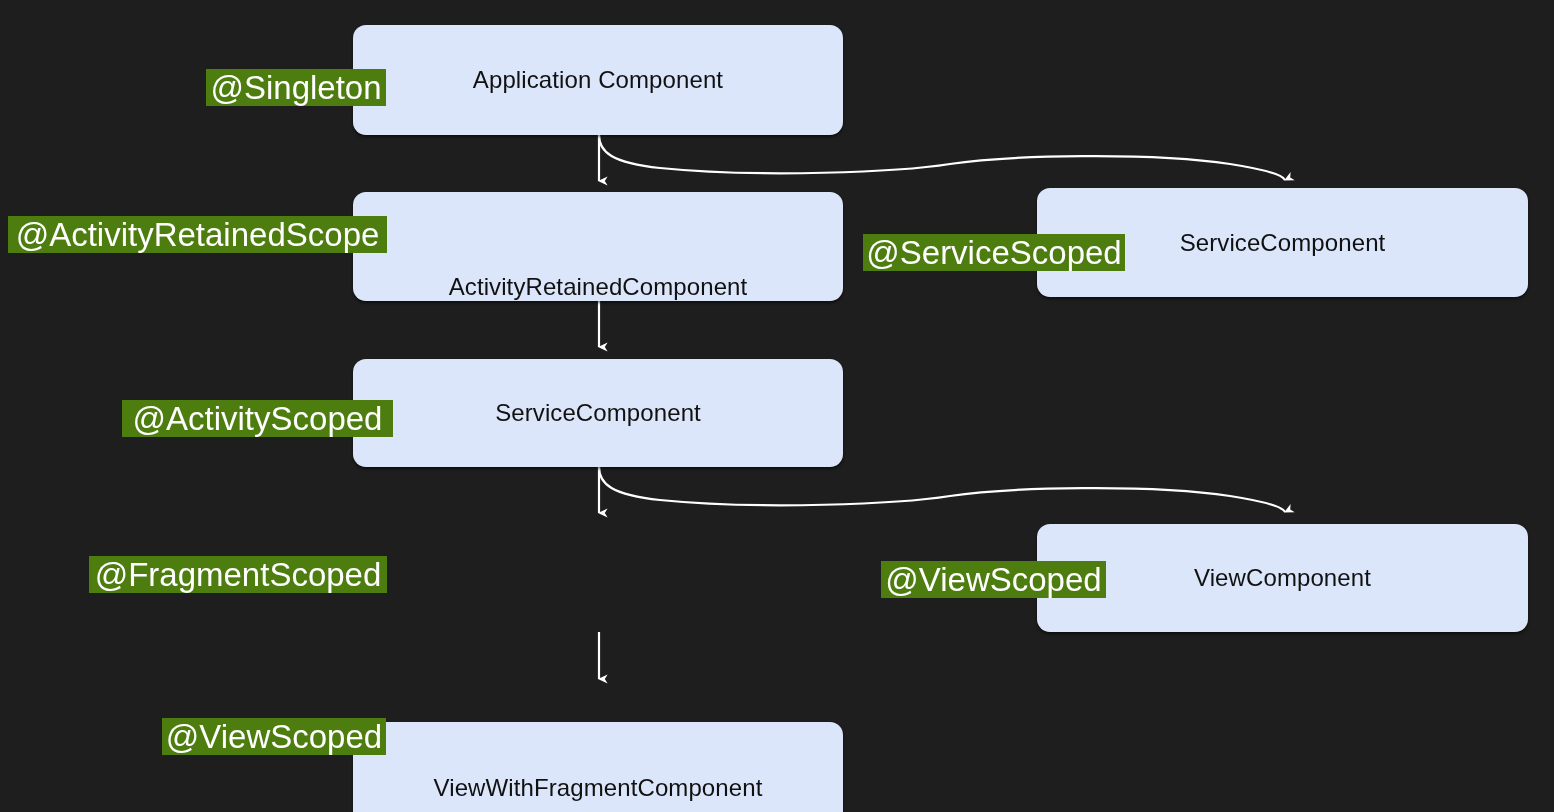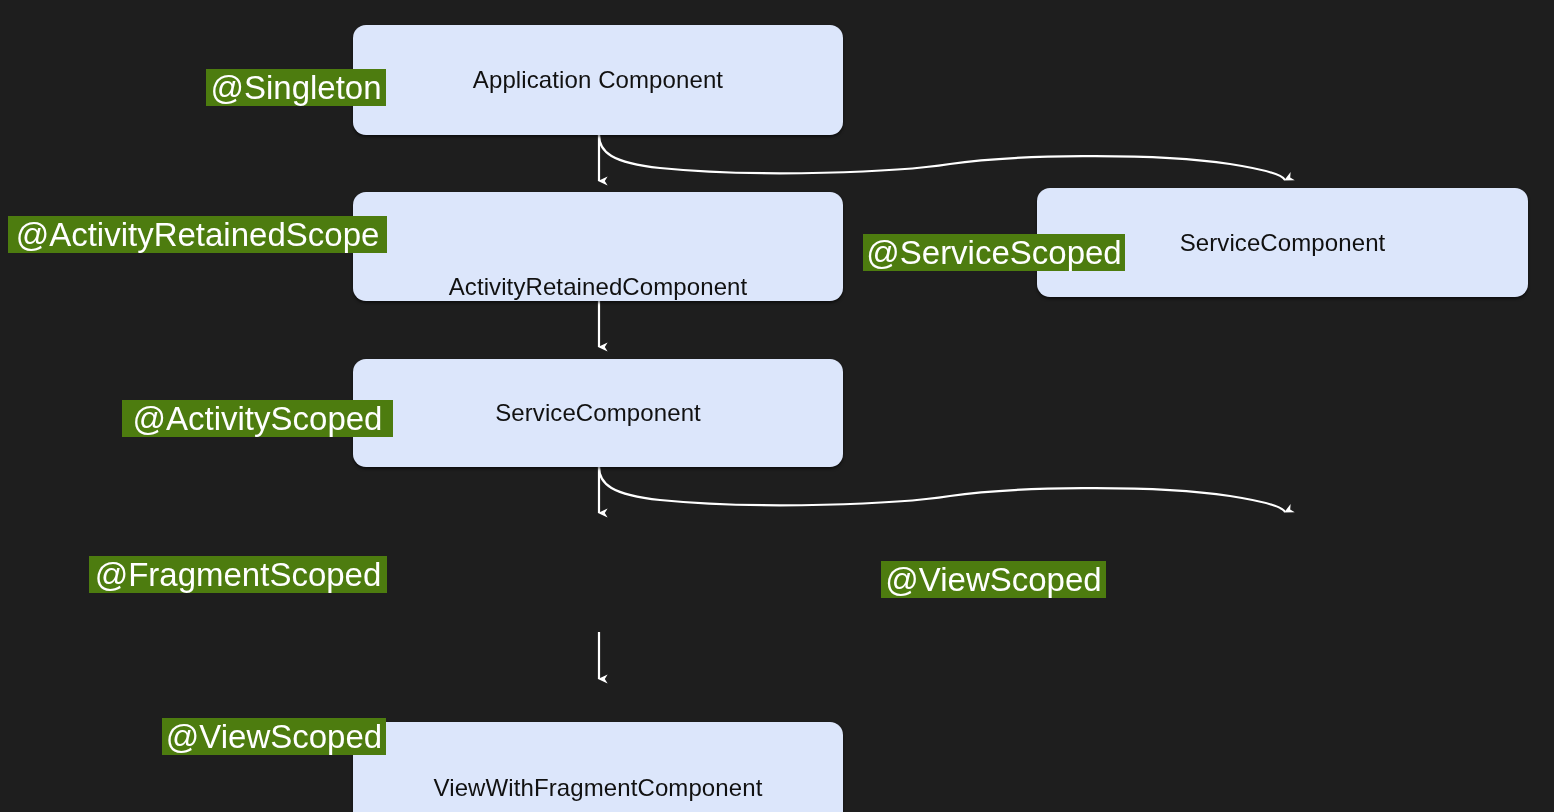--- a/index.html
+++ b/index.html
@@ -116,20 +116,23 @@
     <span class="node-label">ServiceComponent</span>
   </div>
   <div class="scope" style="left:122px; top:400px; width:271px; height:37px;">
     <span>@ActivityScoped</span>
   </div>
 
   <div class="scope" style="left:89px; top:556px; width:298px; height:37px;">
     <span>@FragmentScoped</span>
   </div>
 
+  <div class="node" style="left:1037px; top:524px; width:491px; height:108px;">
+    <span class="node-label">ViewComponent</span>
+  </div>
   <div class="scope" style="left:881px; top:561px; width:225px; height:37px;">
     <span>@ViewScoped</span>
   </div>
 
   <div class="node" style="left:353px; top:690px; width:490px; height:132px;margin-top:32px;">
     <span class="node-label">ViewWithFragmentComponent</span>
   </div>
   <div class="scope" style="left:162px; top:718px; width:224px; height:37px;">
     <span>@ViewScoped</span>
   </div>

